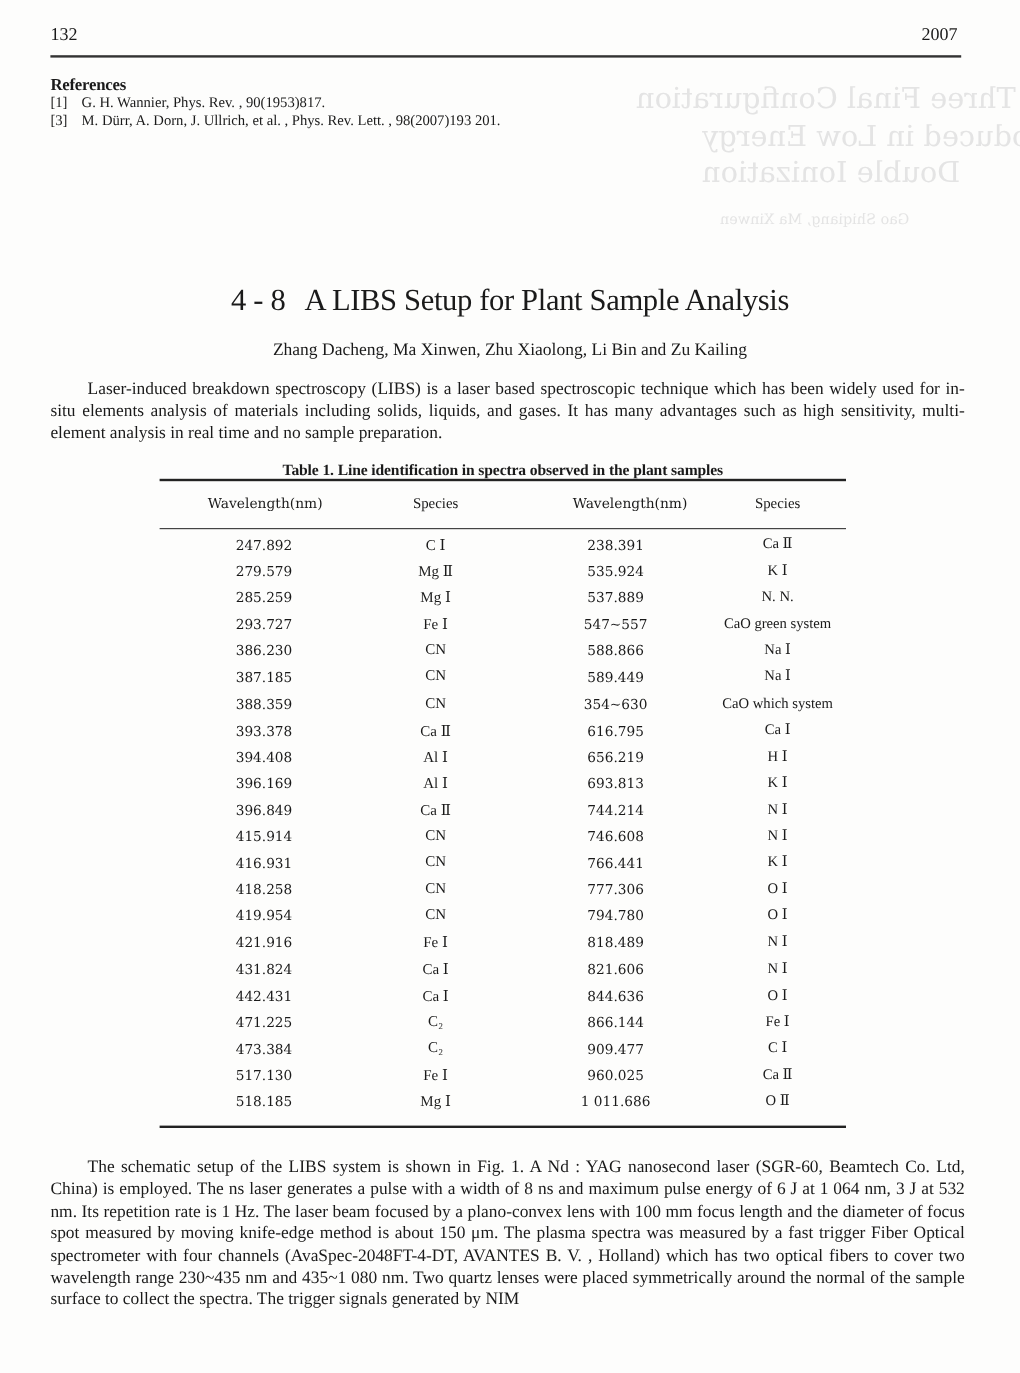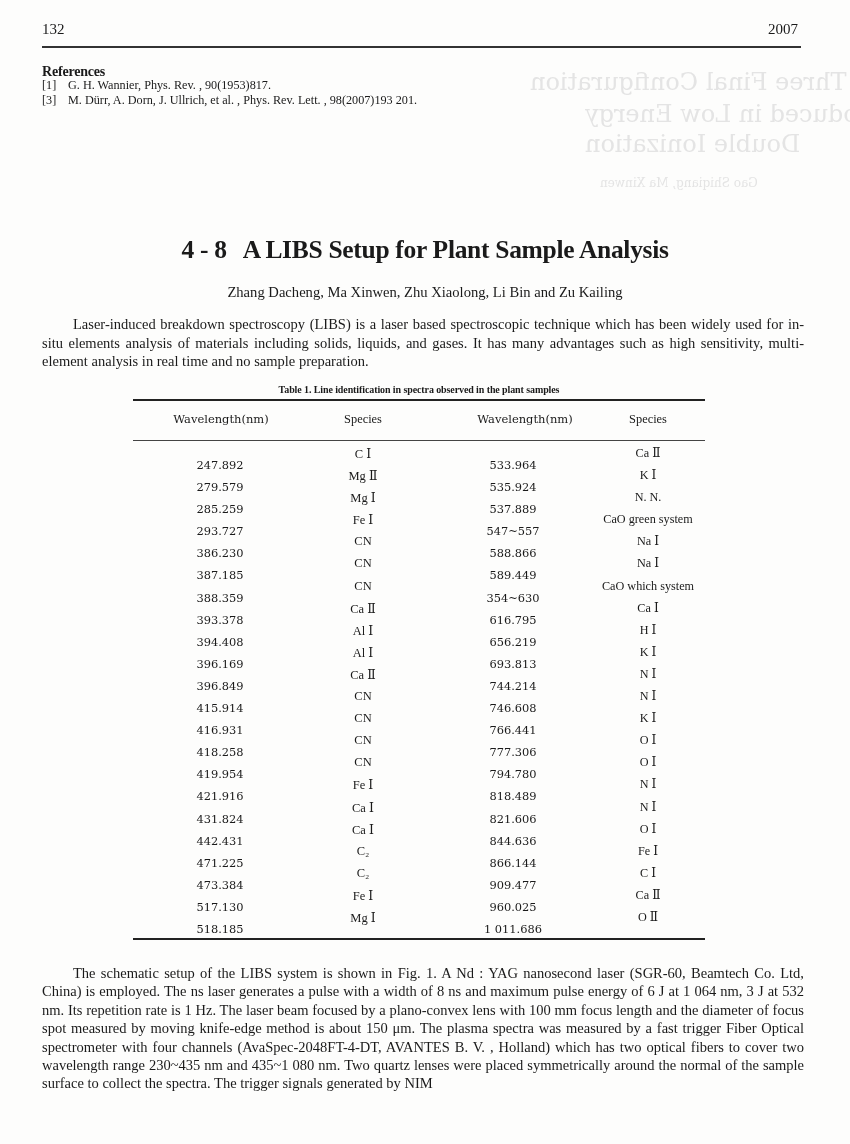--- a/index.html
+++ b/index.html
@@ -24,46 +24,46 @@
   .running-header .year { position: absolute; right: 4px; top: 3px; }
   .header-rule { position: absolute; left: 42px; top: 46px; width: 759px; height: 2px; background: #333; }
 
   
   .refs-title { position: absolute; left: 42px; top: 64px; font-weight: bold; font-size: 14px; letter-spacing: -0.2px; }
   .refs-list { position: absolute; left: 42px; top: 78px; font-size: 12.2px; line-height: 14.6px; }
   .ref-item { white-space: nowrap; }
   .ref-num { display: inline-block; width: 26px; }
 
   
-  .article-title { position: absolute; left: 0; width: 850px; top: 235px; text-align: center; font-weight: bold; font-size: 25.5px; letter-spacing: -0.3px; }
+  .article-title { position: absolute; left: 0; width: 850px; top: 235px; text-align: center; font-weight: normal; font-size: 25.5px; letter-spacing: -0.3px; }
   .article-title .num { margin-right: 16px; }
   .authors { position: absolute; left: 0; width: 850px; top: 284px; text-align: center; font-size: 14.6px; }
 
   .para { position: absolute; left: 42px; width: 762px; font-size: 14.5px; line-height: 18.6px; text-align: justify; }
   .para .indent { display: inline-block; width: 31px; }
   .para.p1 { top: 315px; }
   .para.p2 { top: 964px; line-height: 18.4px; }
 
   
-  .table-caption { position: absolute; left: 133px; width: 572px; top: 384px; text-align: center; font-weight: bold; font-size: 10px; letter-spacing: -0.1px; }
+  .table-caption { position: absolute; left: 133px; width: 572px; top: 384px; text-align: center; font-weight: bold; font-size: 13px; letter-spacing: -0.1px; }
   .rule { position: absolute; left: 133px; width: 572px; background: #222; }
   .rule.top { top: 399px; height: 2px; }
   .rule.mid { top: 440px; height: 1px; background: #444; }
   .rule.bot { top: 938px; height: 2px; }
   .thead { position: absolute; top: 412px; left: 133px; width: 572px; height: 20px; font-size: 12.4px; }
   .thead span, .trow span { position: absolute; text-align: center; white-space: nowrap; }
   .c1 { left: 18px; width: 140px; }
   .c2 { left: 175px; width: 110px; }
   .c3 { left: 300px; width: 190px; }
   .c4 { left: 450px; width: 130px; }
   .thead .c1 { left: 18px; width: 140px; font-family: "DejaVu Serif", serif; font-size: 11.5px; }
   .thead .c3 { left: 312px; width: 160px; font-family: "DejaVu Serif", serif; font-size: 11.5px; }
   .tbody { position: absolute; top: 445px; left: 133px; width: 572px; }
   .trow { position: relative; height: 22.1px; font-size: 12.5px; }
-  .trow .c1, .trow .c3 { font-family: "DejaVu Serif", serif; font-size: 11.4px; top: 13px; }
+  .trow .c1, .trow .c3 { font-family: "DejaVu Serif", serif; font-size: 11.4px; top: 2px; }
   .trow .c1 { left: 22px; width: 130px; }
   .trow .c3 { left: 300px; width: 160px; }
   .trow .c2 { left: 165px; width: 130px; top: 1px; }
   .trow .c4 { left: 440px; width: 150px; top: 1px; font-size: 12.2px; }
 </style>
 </head>
 <body>
 
 <div class="page">
 
@@ -98,21 +98,21 @@
     <span class="c2">Species</span>
     <span class="c3">Wavelength(nm)</span>
     <span class="c4">Species</span>
   </div>
   <div class="rule mid"></div>
 
   <div class="tbody" id="tbody">
       <div class="trow">
         <span class="c1">247.892</span>
         <span class="c2">C Ⅰ</span>
-        <span class="c3">533.964</span>
+        <span class="c3">238.391</span>
         <span class="c4">Ca Ⅱ</span>
       </div>
       <div class="trow">
         <span class="c1">279.579</span>
         <span class="c2">Mg Ⅱ</span>
         <span class="c3">535.924</span>
         <span class="c4">K Ⅰ</span>
       </div>
       <div class="trow">
         <span class="c1">285.259</span>

